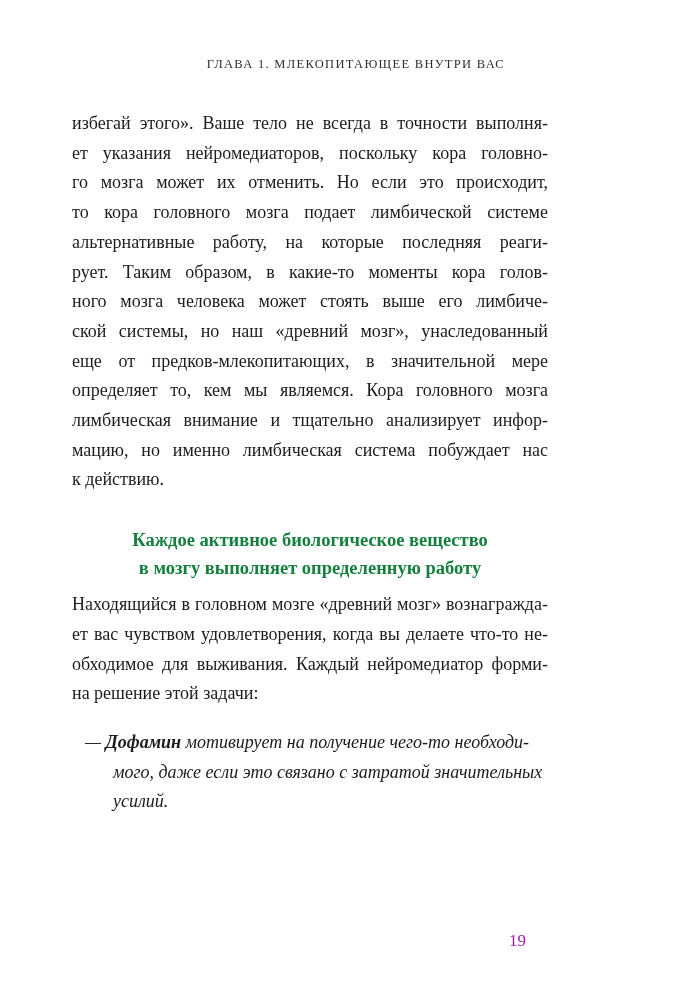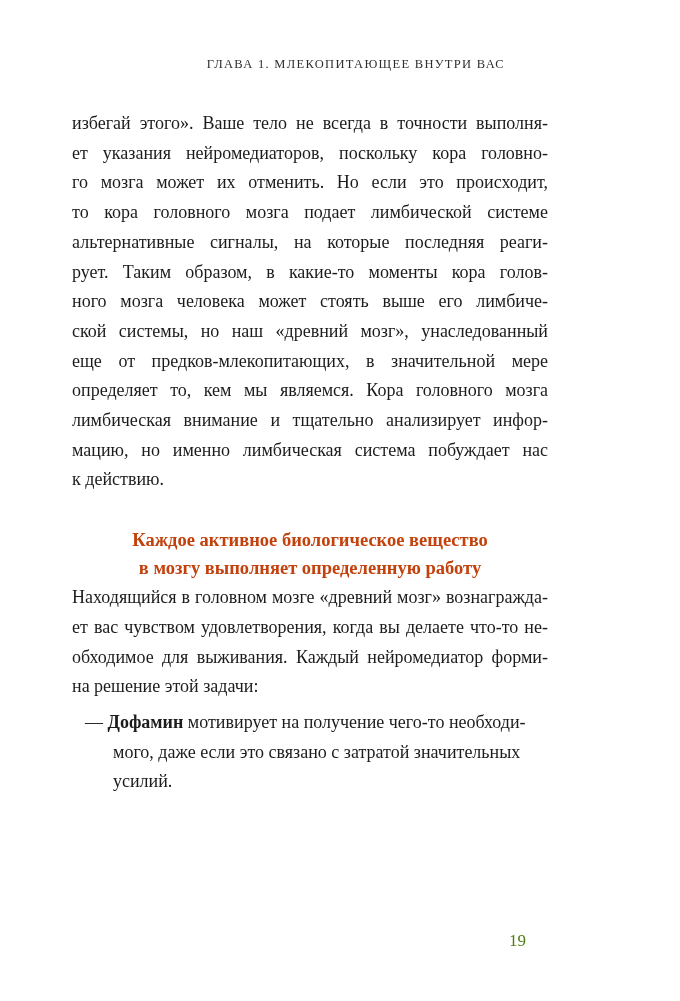--- a/index.html
+++ b/index.html
@@ -39,57 +39,57 @@
   .para .line:last-child {
     text-align: right;
     text-align-last: left;
   }
   .section-heading {
     margin-top: 31px;
     font-weight: bold;
     font-size: 18.5px;
     line-height: 28px;
     text-align: center;
-    color: #c2410c;
+    color: #15803d;
   }
-  .para-2 { margin-top: 1px; }
-  .bullet-list { margin-top: 6px; }
+  .para-2 { margin-top: 8px; }
+  .bullet-list { margin-top: 19px; font-style: italic; }
   .bullet {
     padding-left: 41px;
   }
   .bullet .line {
     text-align: left;
     text-align-last: left;
   }
   .bullet .line:first-child {
     margin-left: -28px;
   }
   .page-number {
     position: absolute;
     right: 94px;
     bottom: 50px;
     font-size: 17px;
-    color: #4d7c0f;
+    color: #a21caf;
   }
 </style>
 </head>
 <body>
 
 <div class="page">
 
   <div class="running-head">ГЛАВА 1. МЛЕКОПИТАЮЩЕЕ ВНУТРИ ВАС</div>
 
   <div class="body-block">
 
     <div class="para">
         <div class="line">избегай этого». Ваше тело не всегда в точности выполня-</div>
         <div class="line">ет указания нейромедиаторов, поскольку кора головно-</div>
         <div class="line">го мозга может их отменить. Но если это происходит,</div>
         <div class="line">то кора головного мозга подает лимбической системе</div>
-        <div class="line">альтернативные сигналы, на которые последняя реаги-</div>
+        <div class="line">альтернативные работу, на которые последняя реаги-</div>
         <div class="line">рует. Таким образом, в какие-то моменты кора голов-</div>
         <div class="line">ного мозга человека может стоять выше его лимбиче-</div>
         <div class="line">ской системы, но наш «древний мозг», унаследованный</div>
         <div class="line">еще от предков-млекопитающих, в значительной мере</div>
         <div class="line">определяет то, кем мы являемся. Кора головного мозга</div>
         <div class="line">лимбическая внимание и тщательно анализирует инфор-</div>
         <div class="line">мацию, но именно лимбическая система побуждает нас</div>
         <div class="line">к действию.</div>
       </div>
 

